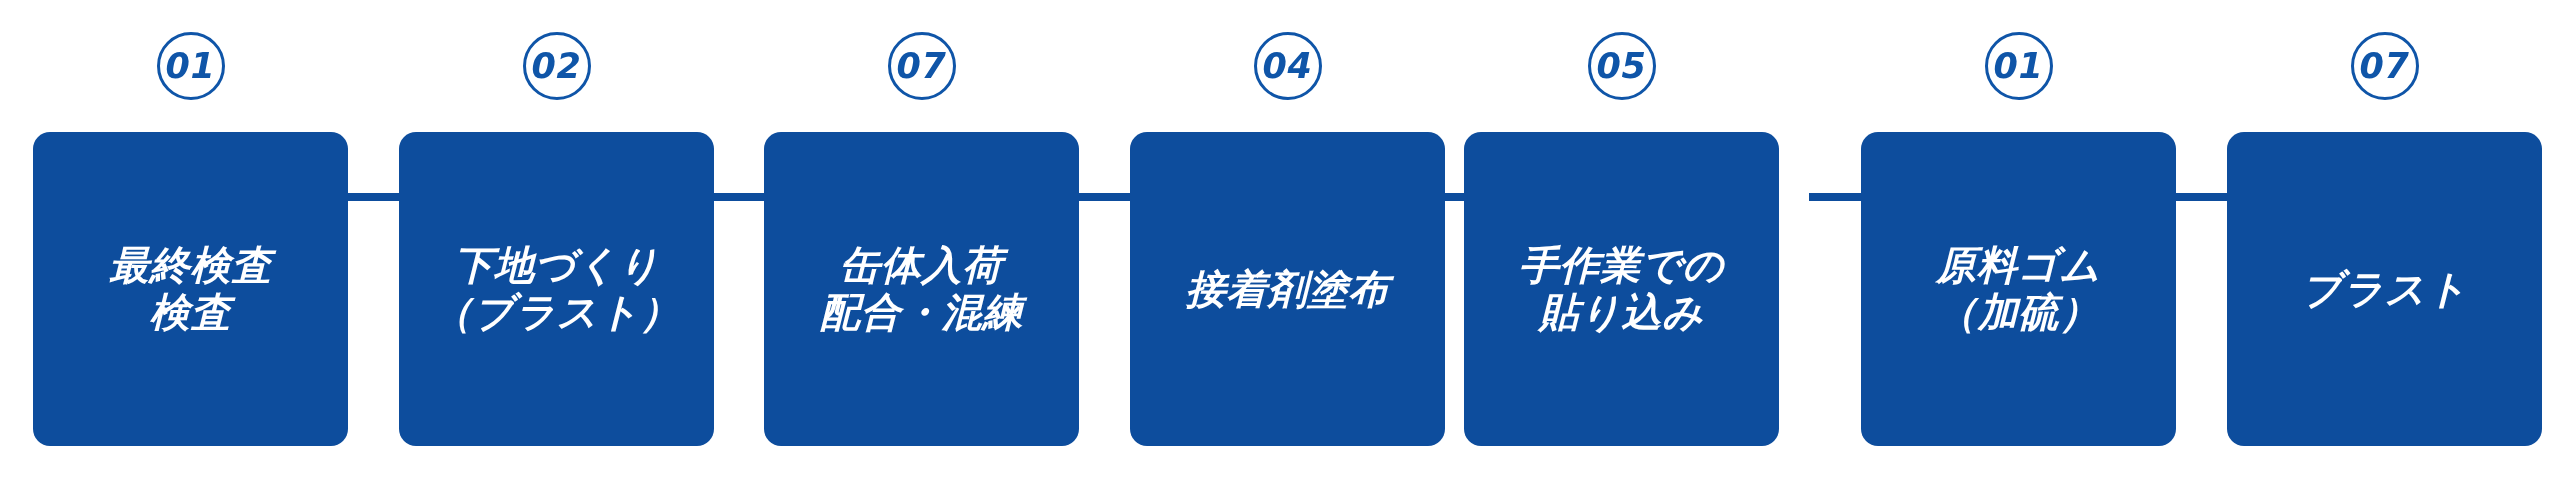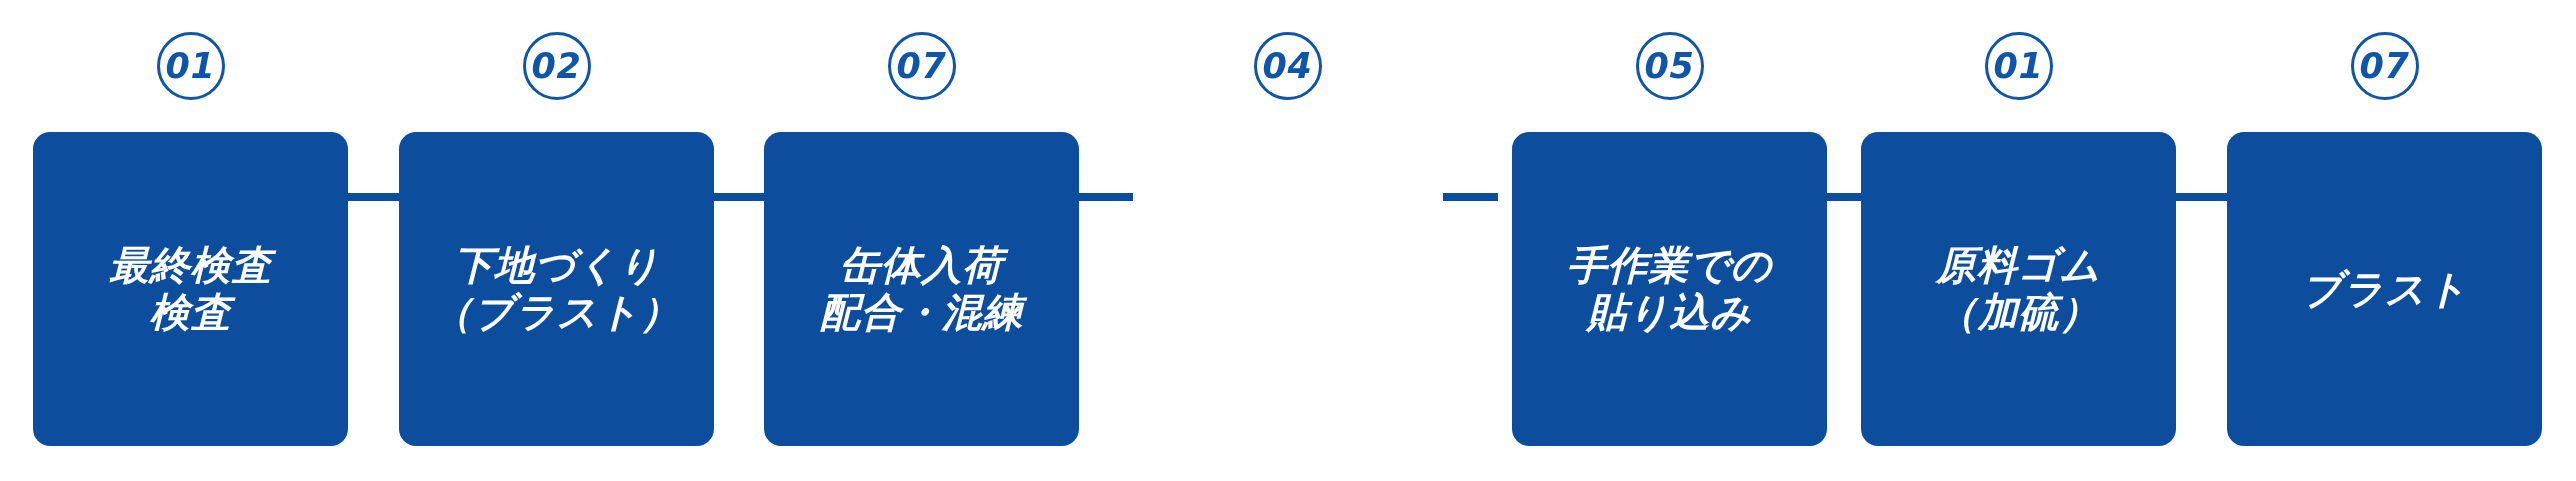--- a/index.html
+++ b/index.html
@@ -112,23 +112,26 @@
     <div class="box">
       <span class="box-label">缶体入荷
 配合・混練</span>
     </div>
   </div>
 
   <div class="step" style="left:1130px">
     <div class="badge">
       <span class="badge-num">04</span>
     </div>
+    <div class="box">
+      <span class="box-label">接着剤塗布</span>
+    </div>
   </div>
 
-  <div class="step" style="left:1512px">
+  <div class="step" style="left:1464px">
     <div class="badge">
       <span class="badge-num">05</span>
     </div>
     <div class="box">
       <span class="box-label">手作業での
 貼り込み</span>
     </div>
   </div>
 
   <div class="step" style="left:1861px">

